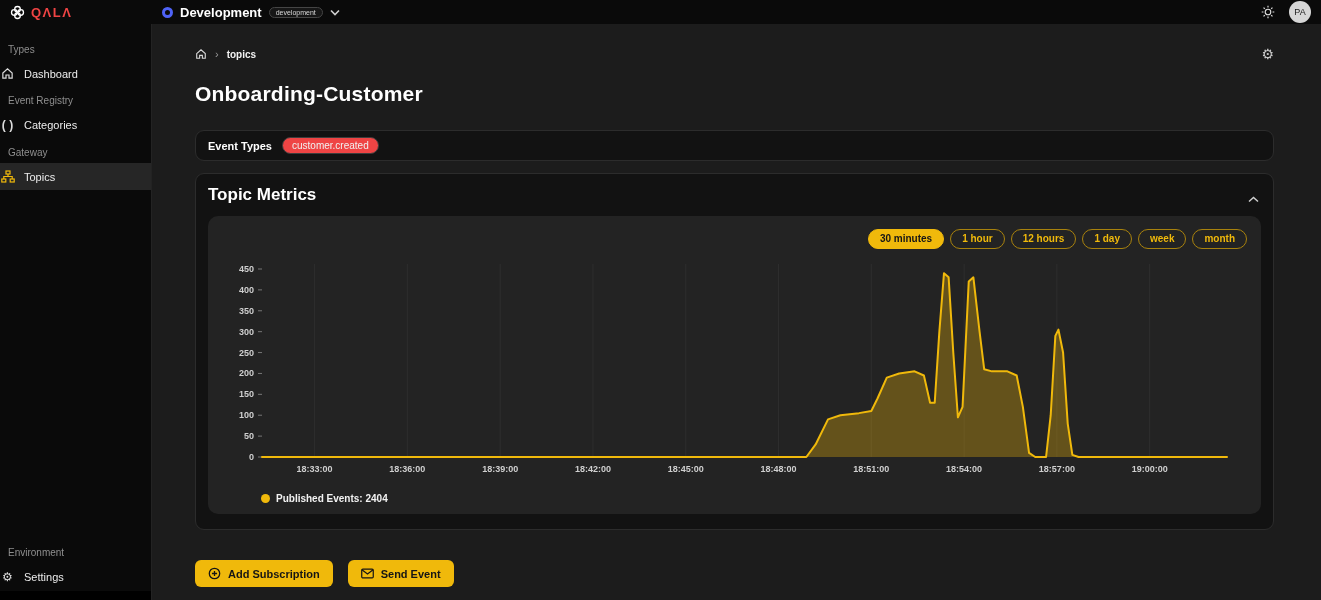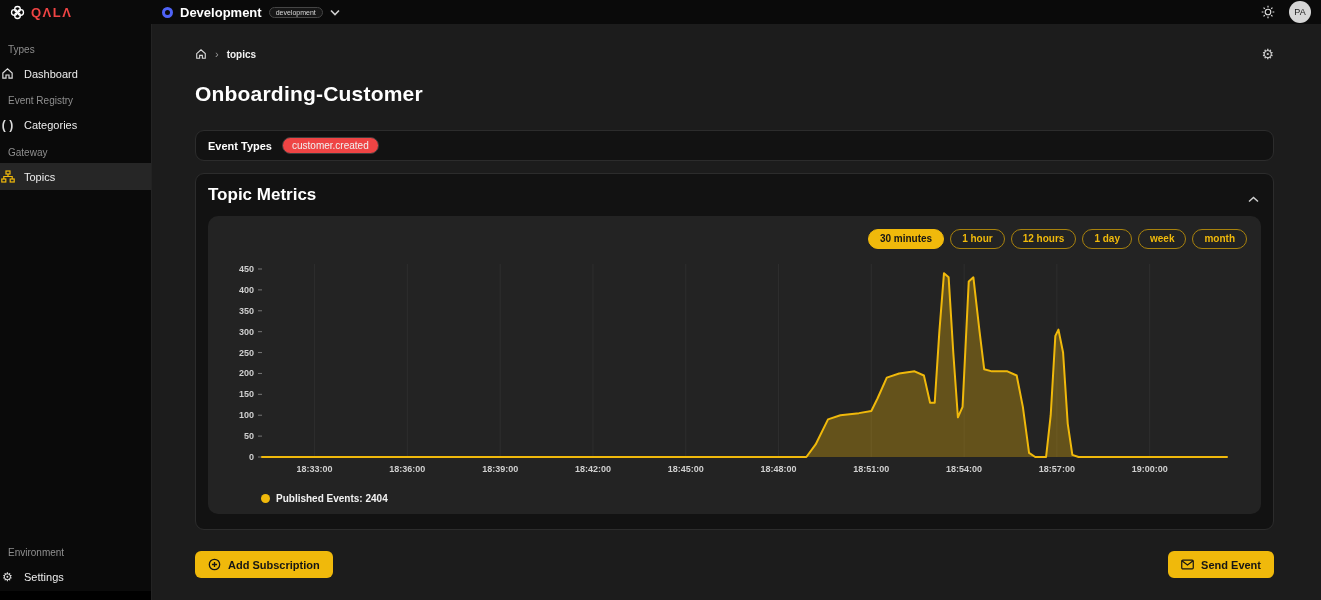--- a/index.html
+++ b/index.html
@@ -72,21 +72,21 @@
   .ranges { display:flex; justify-content:flex-end; gap:6px; margin-bottom:8px; }
   .pill {
     font-size:10px; font-weight:700; color:#f0b90b; background:transparent;
     border:1px solid #a8820d; border-radius:999px; padding:3px 11px; line-height:1.2;
     font-family:"Liberation Sans", sans-serif; cursor:pointer;
   }
   .pill.active { background:#f0b90b; color:#161616; border-color:#f0b90b; }
   .legend { display:flex; align-items:center; gap:6px; margin:4px 0 2px 39px; }
   .legend-dot { width:9px; height:9px; border-radius:50%; background:#f0b90b; }
   .legend-text { font-size:10px; font-weight:700; color:#f2f2f2; }
-  .actions-row { display:flex; justify-content:space-between; gap:15px; margin-top:21px; }
+  .actions-row { display:flex; justify-content:flex-start; gap:15px; margin-top:30px; }
   .action-btn {
     display:flex; align-items:center; gap:7px; background:#f0b90b; color:#151515;
     border:none; border-radius:6px; font-size:11px; font-weight:700; padding:7px 13px;
     font-family:"Liberation Sans", sans-serif; cursor:pointer;
   }
 </style>
 </head>
 <body>
 
 <header class="topbar">

